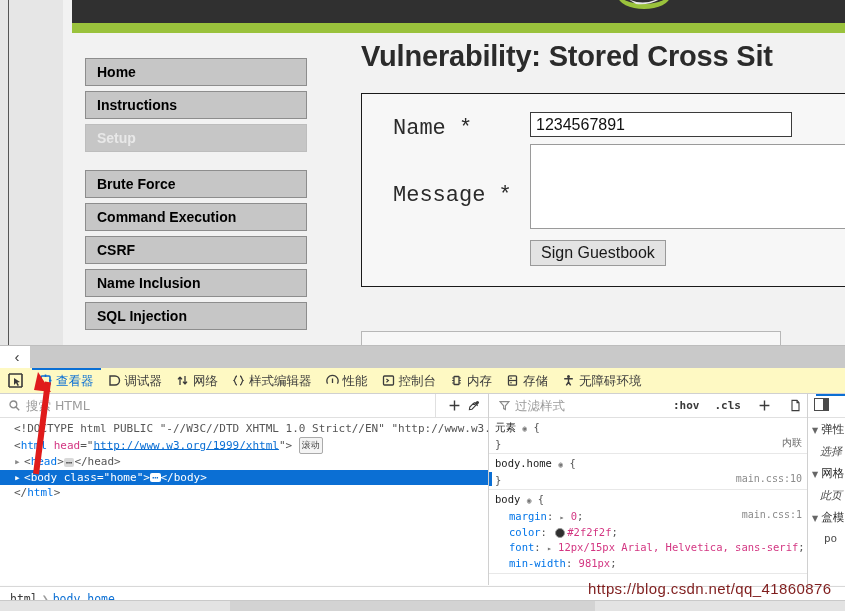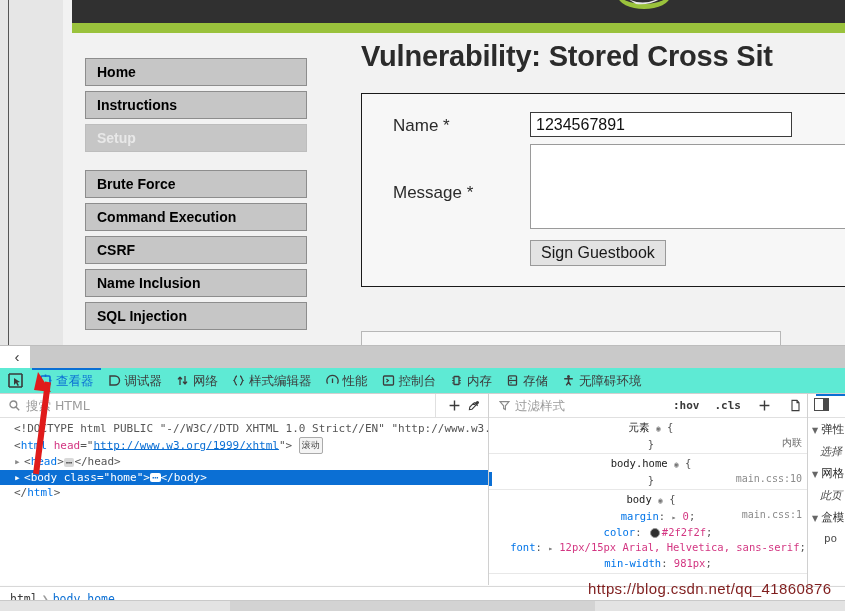--- a/index.html
+++ b/index.html
@@ -34,21 +34,21 @@
   
   #dvwa-title{
     position:absolute;left:352px;top:40px;width:560px;
     font-size:29px;font-weight:bold;color:#2b2b2b;white-space:nowrap;
     font-family:"Liberation Sans",sans-serif;letter-spacing:-0.2px;
   }
   #guestbook-box{
     position:absolute;left:352px;top:93px;width:530px;height:194px;
     background:#f7f7f7;border:1px solid #1a1a1a;box-sizing:border-box;
   }
-  .fld-label{position:absolute;font-size:17px;color:#2b2b2b;font-family:Liberation Sans, sans-serif;}
+  .fld-label{position:absolute;font-size:22px;color:#2b2b2b;font-family:Liberation Mono, monospace;}
   #name-label{left:31px;top:22px;}
   #message-label{left:31px;top:89px;}
   #name-input{
     position:absolute;left:168px;top:18px;width:262px;height:25px;box-sizing:border-box;
     border:1px solid #3b3b3b;background:#fff;font-size:16px;padding:8px 5px;
     font-family:"Liberation Sans",sans-serif;color:#111;
   }
   #message-input{
     position:absolute;left:168px;top:50px;width:500px;height:85px;box-sizing:border-box;
     border:1px solid #9a9a9a;background:#fff;resize:none;
@@ -64,21 +64,21 @@
   }
   #second-box-text{position:absolute;left:14px;top:16px;font-size:12px;color:#888;}
 
   
   #devtools{position:absolute;left:0;top:345px;width:845px;height:266px;background:#fcfcfc;
             border-top:1px solid #bdbdbd;}
   #dt-topstrip{position:absolute;left:0;top:0;width:845px;height:22px;background:#ffffff;}
   #dt-back{position:absolute;left:8px;top:3px;width:18px;height:16px;color:#3a3a3a;font-size:15px;
            line-height:16px;text-align:center;}
   #dt-topfill{position:absolute;left:30px;top:0;width:815px;height:22px;background:#c9c9c9;}
-  #dt-toolbar{position:absolute;left:0;top:22px;width:845px;height:25px;background:#5eead4;
+  #dt-toolbar{position:absolute;left:0;top:22px;width:845px;height:25px;background:#fef9c3;
               border-bottom:1px solid #d0d0d0;}
   #dt-picker{position:absolute;left:6px;top:3px;width:19px;height:19px;}
   #dt-tabs{position:absolute;left:32px;top:0;height:25px;display:flex;align-items:center;}
   .dt-tab{display:flex;align-items:center;height:25px;padding:0 7px;color:#3c3c3c;
           font-size:12.5px;white-space:nowrap;font-family:"DejaVu Sans",sans-serif;}
   .dt-tab.active{color:#0b6fd4;box-shadow:inset 0 2px 0 #0b6fd4;}
   .dt-tab .ico{margin-right:4px;display:inline-flex;align-items:center;}
   .dt-tab .lbl{line-height:25px;}
 
   
@@ -108,21 +108,21 @@
   .punct{color:#555;}
   .ellipsis{display:inline-block;background:#d9d9d9;border-radius:2px;padding:0 2px;
             line-height:9px;font-size:11px;color:#333;vertical-align:middle;}
   .dom-line.sel .ellipsis{background:#fff;color:#0b6fd4;}
   .badge-scroll{display:inline-block;border:1px solid #aaa;border-radius:2px;font-size:9px;
                 padding:0 2px;color:#444;background:#f4f4f4;vertical-align:middle;}
   .link-ul{text-decoration:underline;}
 
   
   #css-pane{position:absolute;left:489px;top:0;width:318px;height:191px;background:#fff;
-            border-right:1px solid #d0d0d0;overflow:hidden;text-align:center;}
+            border-right:1px solid #d0d0d0;overflow:hidden;}
   #css-filter{position:absolute;left:0;top:0;width:318px;height:23px;border-bottom:1px solid #e0e0e0;}
   #css-filter-icon{position:absolute;left:10px;top:6px;}
   #css-filter-text{position:absolute;left:26px;top:4px;font-size:12.5px;color:#9b9b9b;
                    font-family:"DejaVu Sans",sans-serif;}
   #css-filter-tools{position:absolute;right:2px;top:0;height:23px;display:flex;align-items:center;gap:11px;}
   .pseudo{font-size:11px;color:#3a3a3a;font-weight:bold;font-family:"DejaVu Sans Mono",monospace;padding:0 2px;}
   #css-rules{position:absolute;left:0;top:24px;width:318px;height:167px;overflow:hidden;
              font-family:"DejaVu Sans Mono","Liberation Mono",monospace;font-size:10.5px;
              line-height:14.5px;}
   .rule{border-bottom:1px solid #e8e8e8;padding:2px 0 2px 6px;position:relative;}

